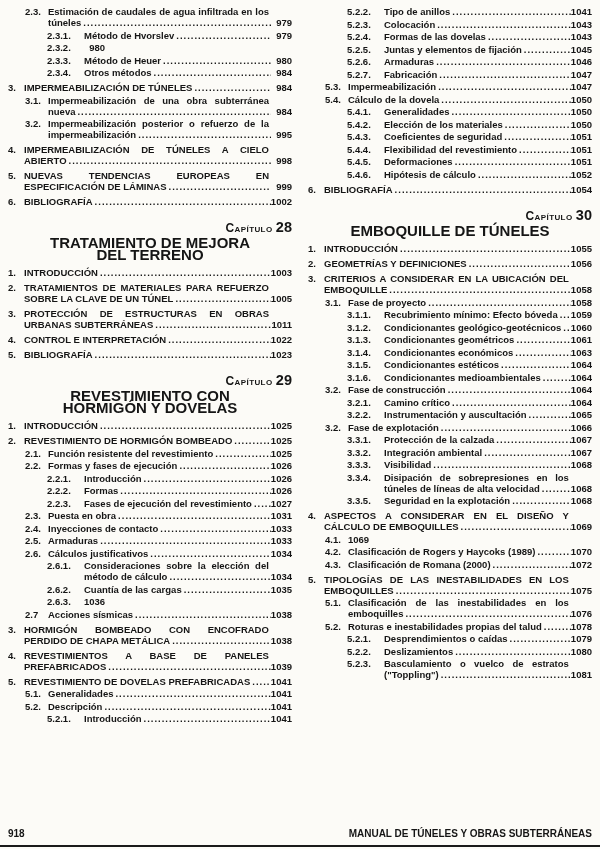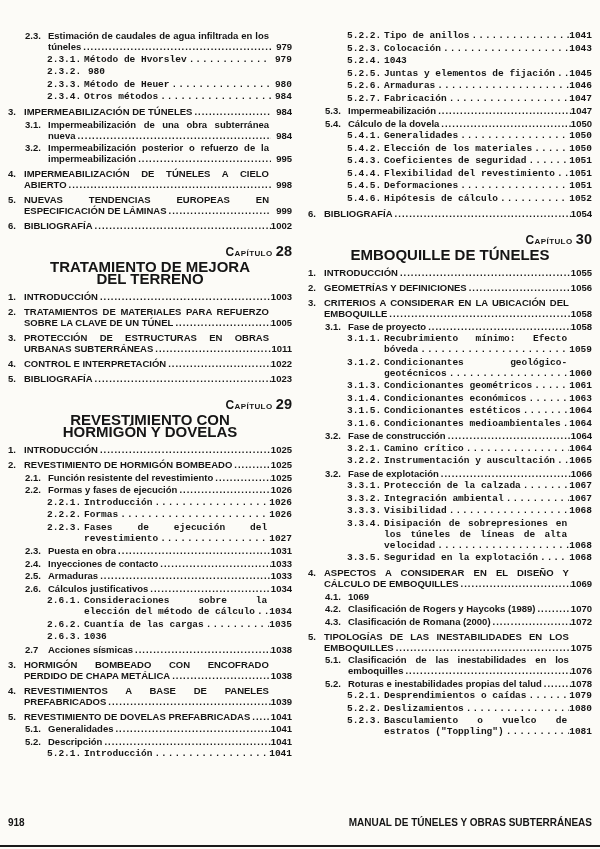--- a/index.html
+++ b/index.html
@@ -7,27 +7,27 @@
   body {
     background: #fcfbf7;
     color: #151515;
     font-family: "Liberation Sans", "DejaVu Sans", sans-serif;
     font-weight: 700;
     font-size: 9.5px;
     line-height: 11px;
     position: relative;
   }
   .page { position: absolute; inset: 0; padding: 6px 8px 34px; }
-  .columns { display: flex; gap: 16px; margin-top: 24px; }
+  .columns { display: flex; gap: 16px; }
   .col { flex: 1 1 0; min-width: 0; }
 
   .entry { display: flex; margin-bottom: 1.5px; }
   .entry.lvl1 { margin-top: 4px; }
   .entry.lvl2 { padding-left: 17px; }
-  .entry.lvl3 { padding-left: 39px; font-family: Liberation Mono, monospace; }
+  .entry.lvl3 { padding-left: 39px; }
   .num { flex: 0 0 auto; align-self: flex-start; }
   .lvl1 .num { width: 16px; }
   .lvl2 .num { width: 23px; }
   .lvl3 .num { width: 37px; }
   .etext {
     flex: 1 1 auto; min-width: 0;
     position: relative; overflow: hidden;
     text-align: justify; padding-right: 2px;
   }
   .etext::after {
@@ -37,21 +37,21 @@
   }
   .pgnum { flex: 0 0 auto; align-self: flex-end; min-width: 21px; text-align: right; }
 
   .chapter { text-align: center; margin: 13px 0 7px; }
   .chapter-title { font-size: 12px; line-height: 15px; text-align: right; }
   .chapter-label { font-variant: small-caps; letter-spacing: 0.4px; }
   .chapter-num { font-size: 14.5px; }
   .chapter-sub { font-size: 15px; line-height: 11.5px; max-width: 205px; margin: 1px auto 0; }
 
   .footer {
-    position: absolute; left: 8px; right: 8px; bottom: 20px;
+    position: absolute; left: 8px; right: 8px; bottom: 9px;
     display: flex; justify-content: space-between; align-items: flex-end;
     font-size: 10px; line-height: 12px;
   }
   .bottom-rule { position: absolute; left: 0; right: 0; bottom: 2px; height: 2px; background: #1a1a1a; }
 </style>
 </head>
 <body>
 
 <div class="page">
   <div class="columns">
@@ -254,20 +254,21 @@
           <span class="etext">Tipo de anillos</span>
           <span class="pgnum">1041</span>
         </div>
         <div class="entry lvl3">
           <span class="num">5.2.3.</span>
           <span class="etext">Colocación</span>
           <span class="pgnum">1043</span>
         </div>
         <div class="entry lvl3">
           <span class="num">5.2.4.</span>
+          <span class="etext">Formas de las dovelas</span>
           <span class="pgnum">1043</span>
         </div>
         <div class="entry lvl3">
           <span class="num">5.2.5.</span>
           <span class="etext">Juntas y elementos de fijación</span>
           <span class="pgnum">1045</span>
         </div>
         <div class="entry lvl3">
           <span class="num">5.2.6.</span>
           <span class="etext">Armaduras</span>

